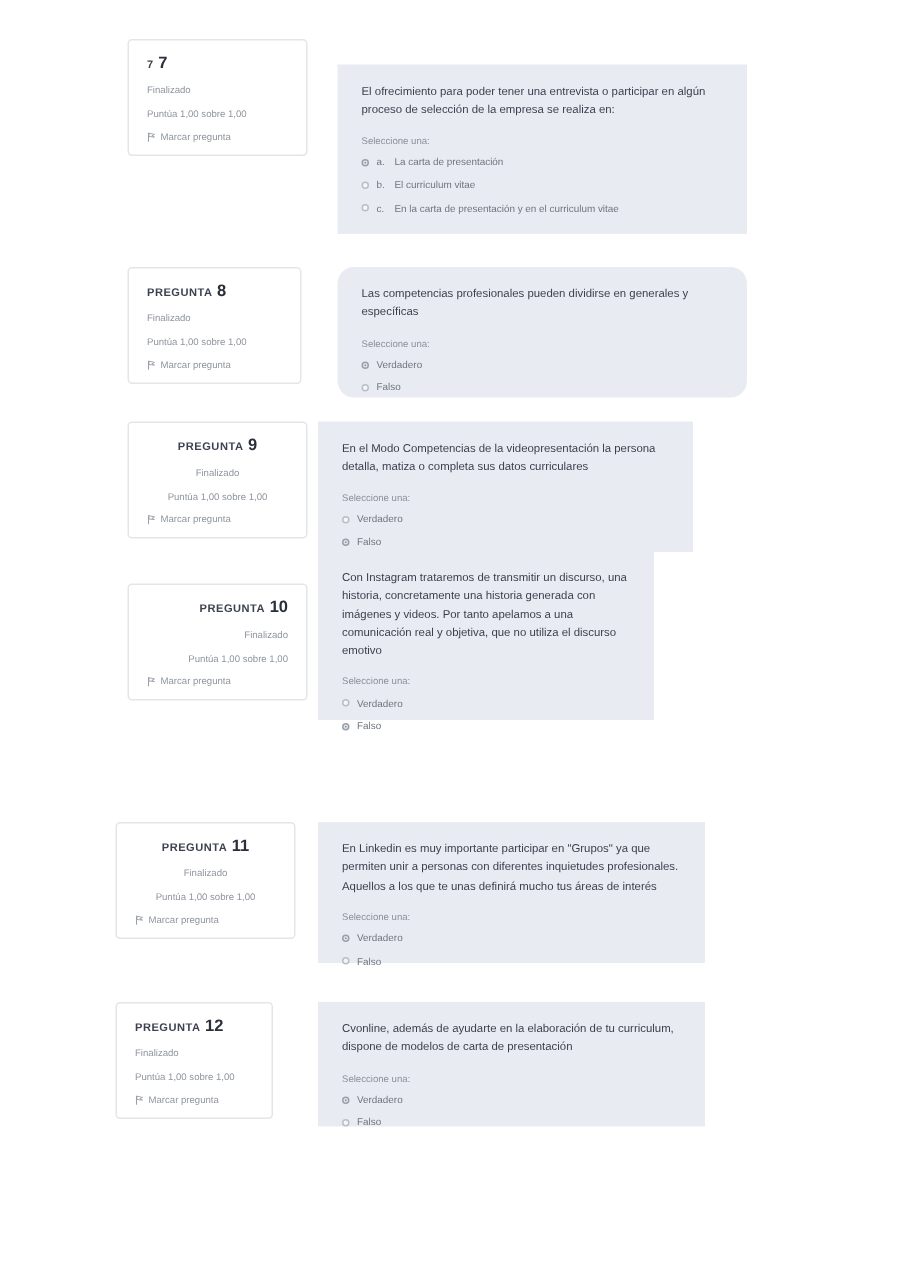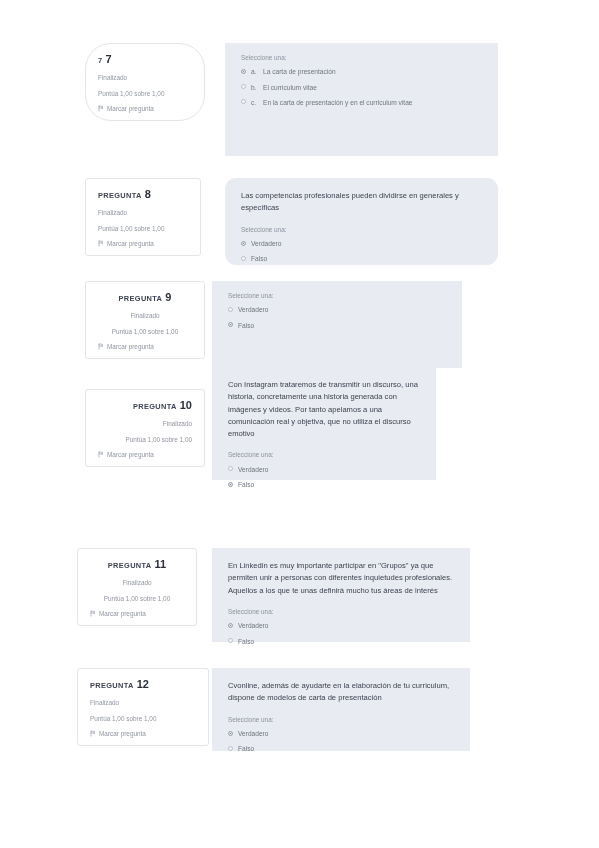--- a/index.html
+++ b/index.html
@@ -121,37 +121,38 @@
   }
   .opt-letter { flex: 0 0 auto; width: 7px; }
   .opt-text { flex: 1 1 auto; }
 </style>
 </head>
 <body>
 
 <div class="page">
 
   <div class="qblock">
-    <div class="qcard" style="left:85px; top:43px; width:120px; height:78px;border-radius:26px;">
+    <div class="qcard" style="left:85px; top:26px; width:120px; height:78px;">
       <div class="qhead">
         <span class="qnum-wrap">7</span><span class="qnum">7</span>
       </div>
       <div class="qmeta">Finalizado</div>
       <div class="qmeta">Puntúa 1,00 sobre 1,00</div>
       <div class="qflagrow">
         <span class="flag-icon">
           <svg width="6" height="7" viewBox="0 0 6 7">
               <path d="M1 0.5 L1 6.5" stroke="#9aa0aa" stroke-width="0.7" fill="none"></path>
               <path d="M1.3 0.8 L5 1.6 L3.2 2.6 L5 3.4 L1.3 3.0 Z" fill="none" stroke="#9aa0aa" stroke-width="0.6"></path>
             </svg>
         </span>
         <span>Marcar pregunta</span>
       </div>
     </div>
     <div class="qpanel" style="left:225px; top:43px; width:273px; height:113px;">
+      <div class="qtext">El ofrecimiento para poder tener una entrevista o participar en algún proceso de selección de la empresa se realiza en:</div>
       <div class="sel-label">Seleccione una:</div>
       <div class="opt">
         <span class="radio checked"></span>
         <span class="opt-letter">a.</span>
         <span class="opt-text">La carta de presentación</span>
       </div>
       <div class="opt">
         <span class="radio"></span>
         <span class="opt-letter">b.</span>
         <span class="opt-text">El curriculum vitae</span>
@@ -206,20 +207,21 @@
         <span class="flag-icon">
           <svg width="6" height="7" viewBox="0 0 6 7">
               <path d="M1 0.5 L1 6.5" stroke="#9aa0aa" stroke-width="0.7" fill="none"></path>
               <path d="M1.3 0.8 L5 1.6 L3.2 2.6 L5 3.4 L1.3 3.0 Z" fill="none" stroke="#9aa0aa" stroke-width="0.6"></path>
             </svg>
         </span>
         <span>Marcar pregunta</span>
       </div>
     </div>
     <div class="qpanel" style="left:212px; top:281px; width:250px; height:87px;">
+      <div class="qtext">En el Modo Competencias de la videopresentación la persona detalla, matiza o completa sus datos curriculares</div>
       <div class="sel-label">Seleccione una:</div>
       <div class="opt">
         <span class="radio"></span>
         <span class="opt-text">Verdadero</span>
       </div>
       <div class="opt">
         <span class="radio checked"></span>
         <span class="opt-text">Falso</span>
       </div>
     </div>
@@ -281,21 +283,21 @@
         <span class="opt-text">Verdadero</span>
       </div>
       <div class="opt">
         <span class="radio"></span>
         <span class="opt-text">Falso</span>
       </div>
     </div>
   </div>
 
   <div class="qblock">
-    <div class="qcard" style="left:77px; top:668px; width:132px; height:78px;">
+    <div class="qcard" style="left:77px; top:668px; width:105px; height:78px;">
       <div class="qhead">
         <span>PREGUNTA</span><span class="qnum">12</span>
       </div>
       <div class="qmeta">Finalizado</div>
       <div class="qmeta">Puntúa 1,00 sobre 1,00</div>
       <div class="qflagrow">
         <span class="flag-icon">
           <svg width="6" height="7" viewBox="0 0 6 7">
               <path d="M1 0.5 L1 6.5" stroke="#9aa0aa" stroke-width="0.7" fill="none"></path>
               <path d="M1.3 0.8 L5 1.6 L3.2 2.6 L5 3.4 L1.3 3.0 Z" fill="none" stroke="#9aa0aa" stroke-width="0.6"></path>

